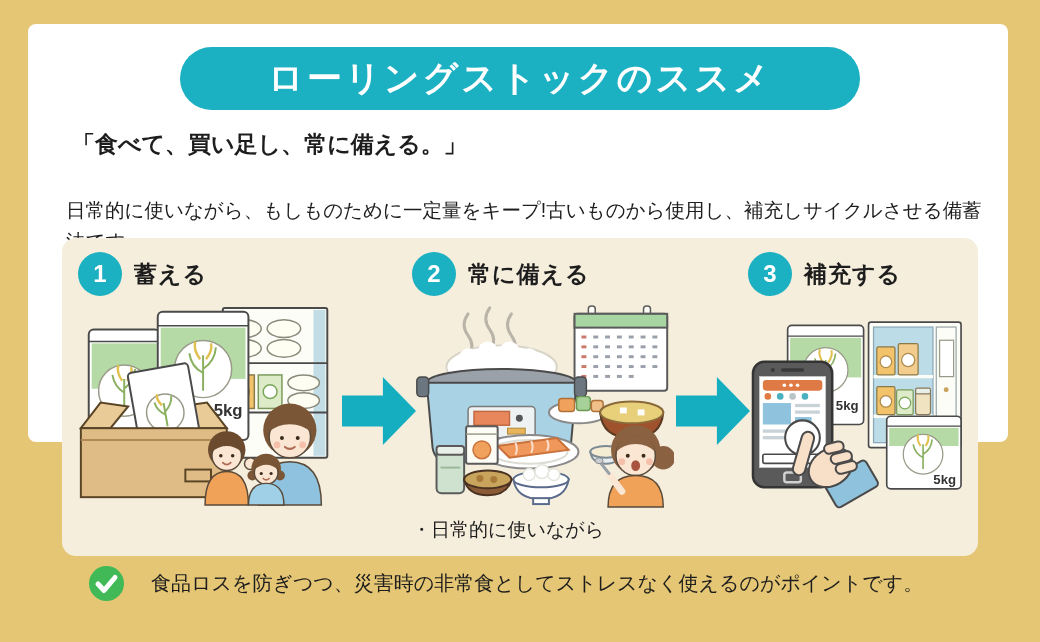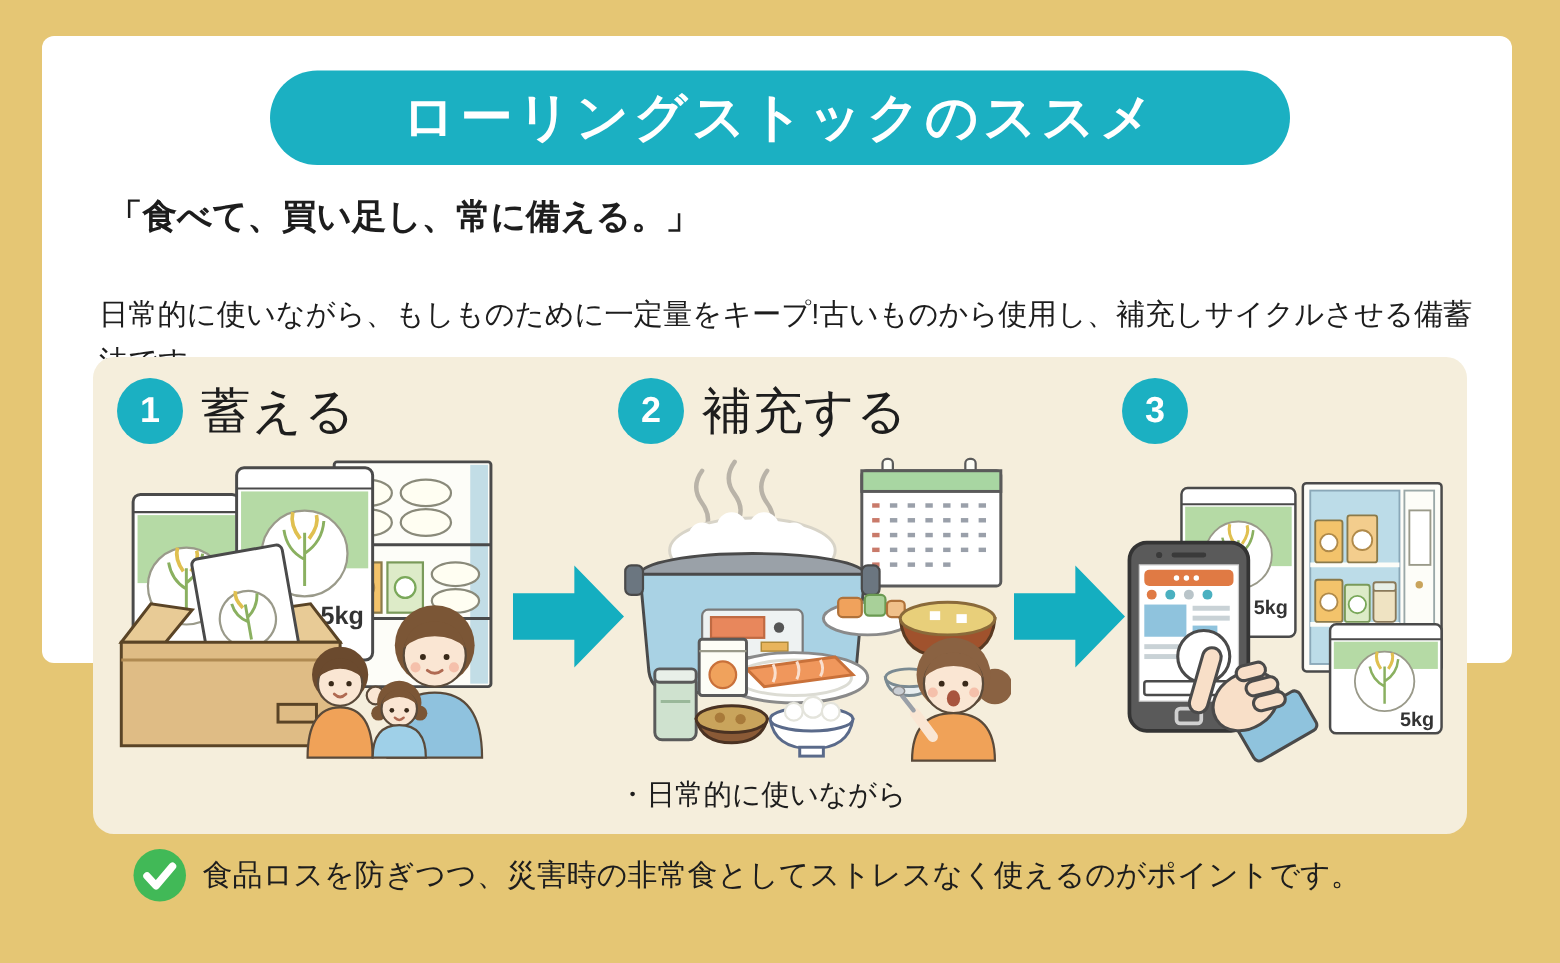--- a/index.html
+++ b/index.html
@@ -19,31 +19,31 @@
            background:#f5eedc; border-radius:14px; }
 
   .step-col { position:absolute; top:12px; }
   .step-col.c1 { left:16px;  width:262px; }
   .step-col.c2 { left:350px; width:262px; }
   .step-col.c3 { left:686px; width:218px; }
 
   .step-head { display:flex; align-items:center; gap:12px; height:48px; }
   .step-num { width:44px; height:44px; border-radius:50%; background:#1bb0c2; color:#fff;
               font-size:24px; font-weight:bold; display:flex; align-items:center; justify-content:center; flex:0 0 44px; }
-  .step-label { font-size:33px; font-weight:normal; letter-spacing:1px; }
+  .step-label { font-size:23px; font-weight:bold; letter-spacing:1px; }
 
   .illus { width:100%; height:207px; margin-top:4px; display:block; }
 
   .step-note { font-size:19px; margin-top:8px; white-space:nowrap; }
 
   .flow-arrow { position:absolute; top:138px; width:74px; height:70px; }
   .flow-arrow.a1 { left:280px; }
   .flow-arrow.a2 { left:614px; }
 
-  .footer-note { position:absolute; left:60px; top:541px; display:flex; align-items:center; gap:10px; }
+  .footer-note { position:absolute; left:60px; top:541px; display:flex; align-items:center; gap:26px; }
   .footer-text { font-size:20px; }
 </style>
 </head>
 <body>
 
 <div class="canvas">
   <div class="card">
 
     <div class="banner">
       <span class="banner-title">ローリングストックのススメ</span>
@@ -142,21 +142,21 @@
         </svg>
       </div>
 
       <svg class="flow-arrow a1" viewBox="0 0 76 70">
         <polygon points="0,19 42,19 42,0 76,35 42,70 42,51 0,51" fill="#14aec0"></polygon>
       </svg>
 
       <div class="step-col c2">
         <div class="step-head">
           <div class="step-num">2</div>
-          <div class="step-label">補充する</div>
+          <div class="step-label">常に備える</div>
         </div>
         <svg class="illus" viewBox="0 0 264 210">
 
           <g fill="none" stroke="#b9b3a8" stroke-width="3" stroke-linecap="round">
             <path d="M56,12 q-8,11 0,22 q8,11 0,22"></path>
             <path d="M78,6 q-8,11 0,22 q8,11 0,22"></path>
             <path d="M100,12 q-8,11 0,22 q8,11 0,22"></path>
           </g>
 
           <g>
@@ -292,20 +292,21 @@
         <div class="step-note">・日常的に使いながら</div>
       </div>
 
       <svg class="flow-arrow a2" viewBox="0 0 76 70">
         <polygon points="0,19 42,19 42,0 76,35 42,70 42,51 0,51" fill="#14aec0"></polygon>
       </svg>
 
       <div class="step-col c3">
         <div class="step-head">
           <div class="step-num">3</div>
+          <div class="step-label">補充する</div>
         </div>
         <svg class="illus" viewBox="0 0 264 210">
 
           <g>
             <rect x="48" y="8" width="92" height="120" rx="5" fill="#ffffff" stroke="#4a4a4a" stroke-width="2"></rect>
             <line x1="48" y1="21" x2="140" y2="21" stroke="#4a4a4a" stroke-width="1.5"></line>
             <rect x="51" y="23" width="86" height="48" fill="#b5daa5"></rect>
             <circle cx="94" cy="62" r="27" fill="#ffffff" stroke="#9a9a8a" stroke-width="1.5"></circle>
             <path d="M94,82 L94,50 M94,66 q-11,-6 -13,-18 M94,62 q11,-7 12,-20" fill="none" stroke="#8ab060" stroke-width="2"></path>
             <path d="M91,53 q-6,-8 -4,-16 M97,53 q6,-8 4,-15" fill="none" stroke="#e0c050" stroke-width="2.5"></path>

